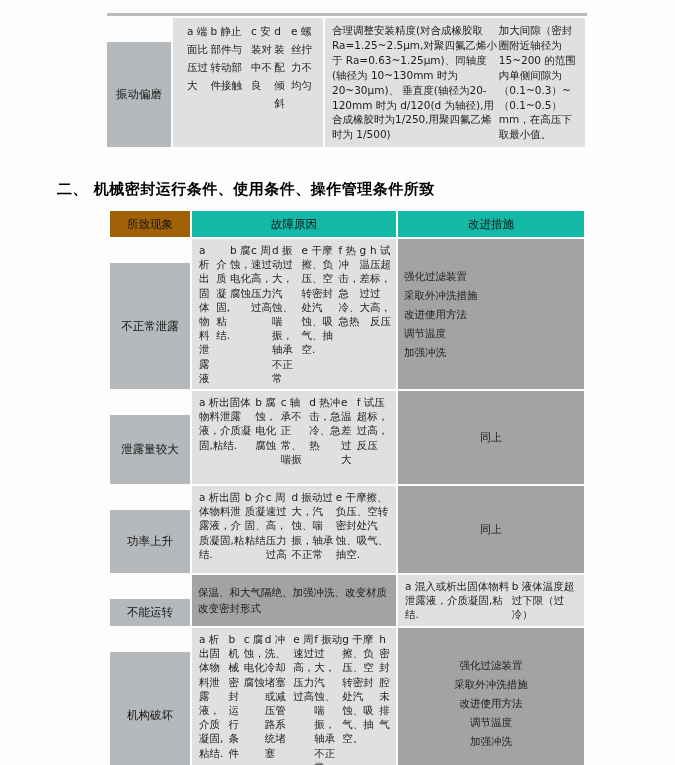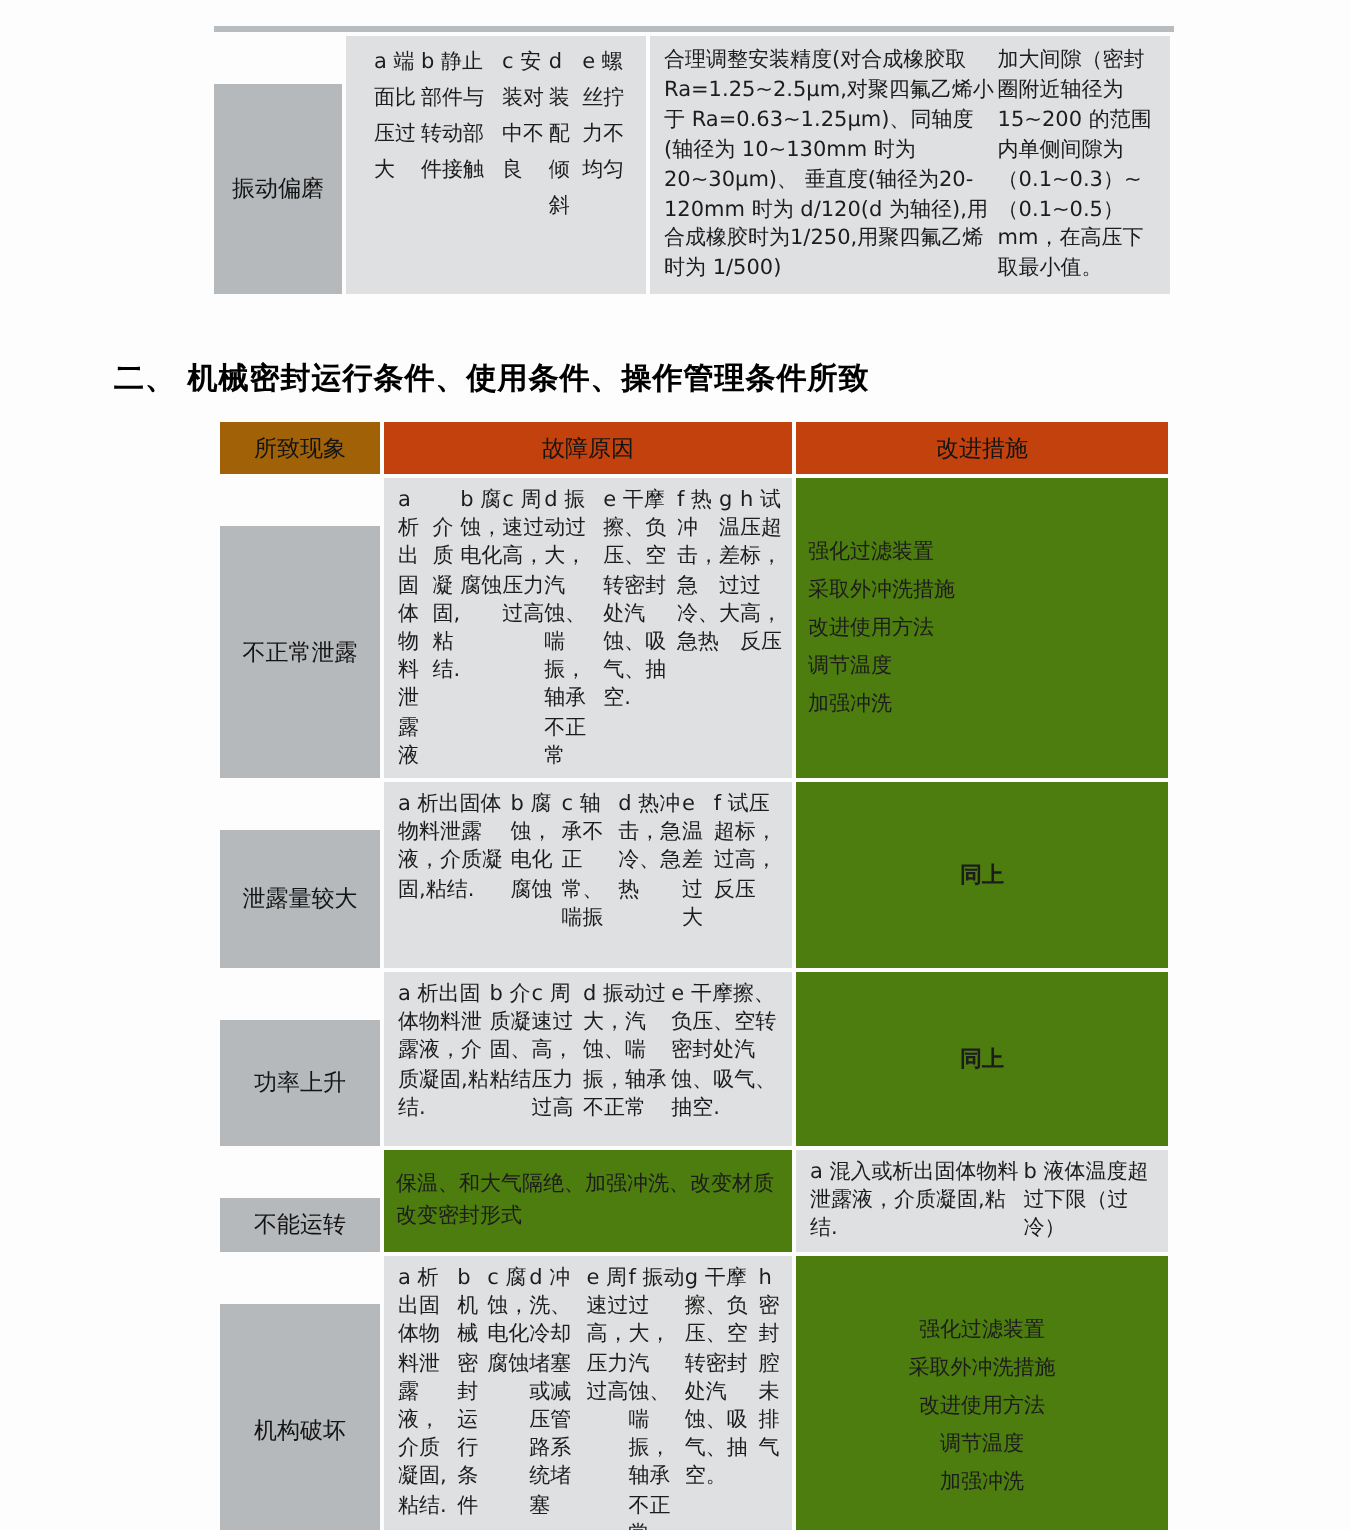--- a/index.html
+++ b/index.html
@@ -19,21 +19,21 @@
     display:flex;align-items:center;justify-content:center;
     font-size:11.5px;color:#141414;text-align:center;margin-top:24px;
   }
   .body-cell{
     background:#dee0e1;
     font-size:10.5px;line-height:14.2px;color:#1c1c1c;
     padding:4px 5px 4px 7px;
     display:flex;flex-direction:row;justify-content:center;
   }
   .header-cell{
-    background:#c2410c;
+    background:#14b8a6;
     display:flex;align-items:center;justify-content:center;
     font-size:11.5px;color:#141414;
   }
   .header-cell.dark{background:#a16207;}
   .ln{min-height:0;}
   
   .cut-strip{
     position:absolute;left:107px;top:13px;width:480px;height:3px;
     background:#b9bcbe;
   }
@@ -50,28 +50,28 @@
   
   .main-table{position:absolute;left:110px;top:211px;width:474px;}
   .main-table .t-row{grid-template-columns:80px 204px 186px;}
   .row-header{min-height:26px;}
   .row-h1{min-height:142px;}
   .row-h2{min-height:93px;}
   .row-h3{min-height:87px;}
   .row-h4{min-height:51px;}
   .row-h5{min-height:137px;}
   .measures-cell{
-    background:#4d7c0f;font-size:10.5px;color:#1c1c1c;
+    background:#a3a3a3;font-size:10.5px;color:#1c1c1c;
     display:flex;flex-direction:column;justify-content:center;
     padding:4px 5px;
   }
   .m-left{align-items:flex-start;text-align:left;line-height:19px;padding-left:6px;}
   .m-left-tight{align-items:flex-start;text-align:left;line-height:15.5px;padding-left:6px;}
   .m-center{align-items:center;text-align:center;line-height:19px;}
-  .m-same{align-items:center;text-align:center;font-size:11px;line-height:14px;font-weight:bold;}
+  .m-same{align-items:center;text-align:center;font-size:11px;line-height:14px;}
 </style>
 </head>
 <body>
 
 <div class="page">
 
   <div class="cut-strip"></div>
 
   <div class="top-table">
     <div class="t-row">

